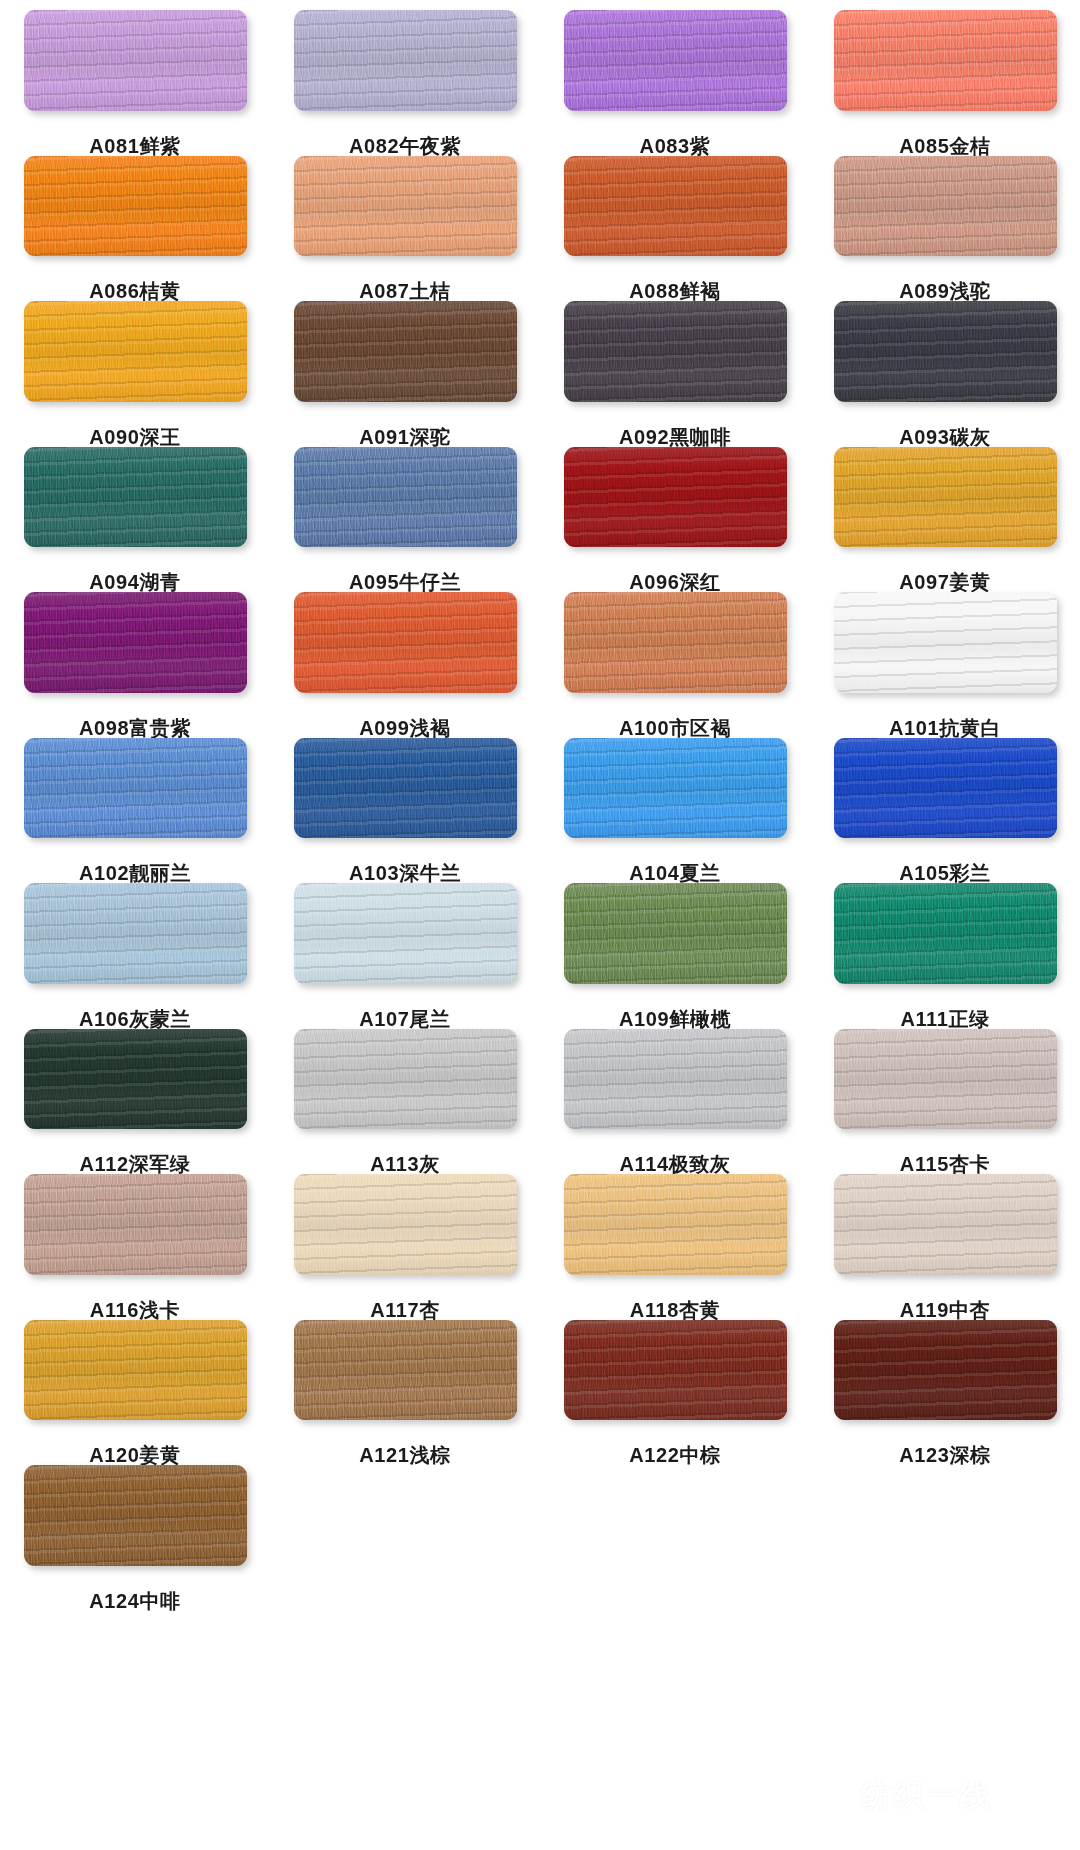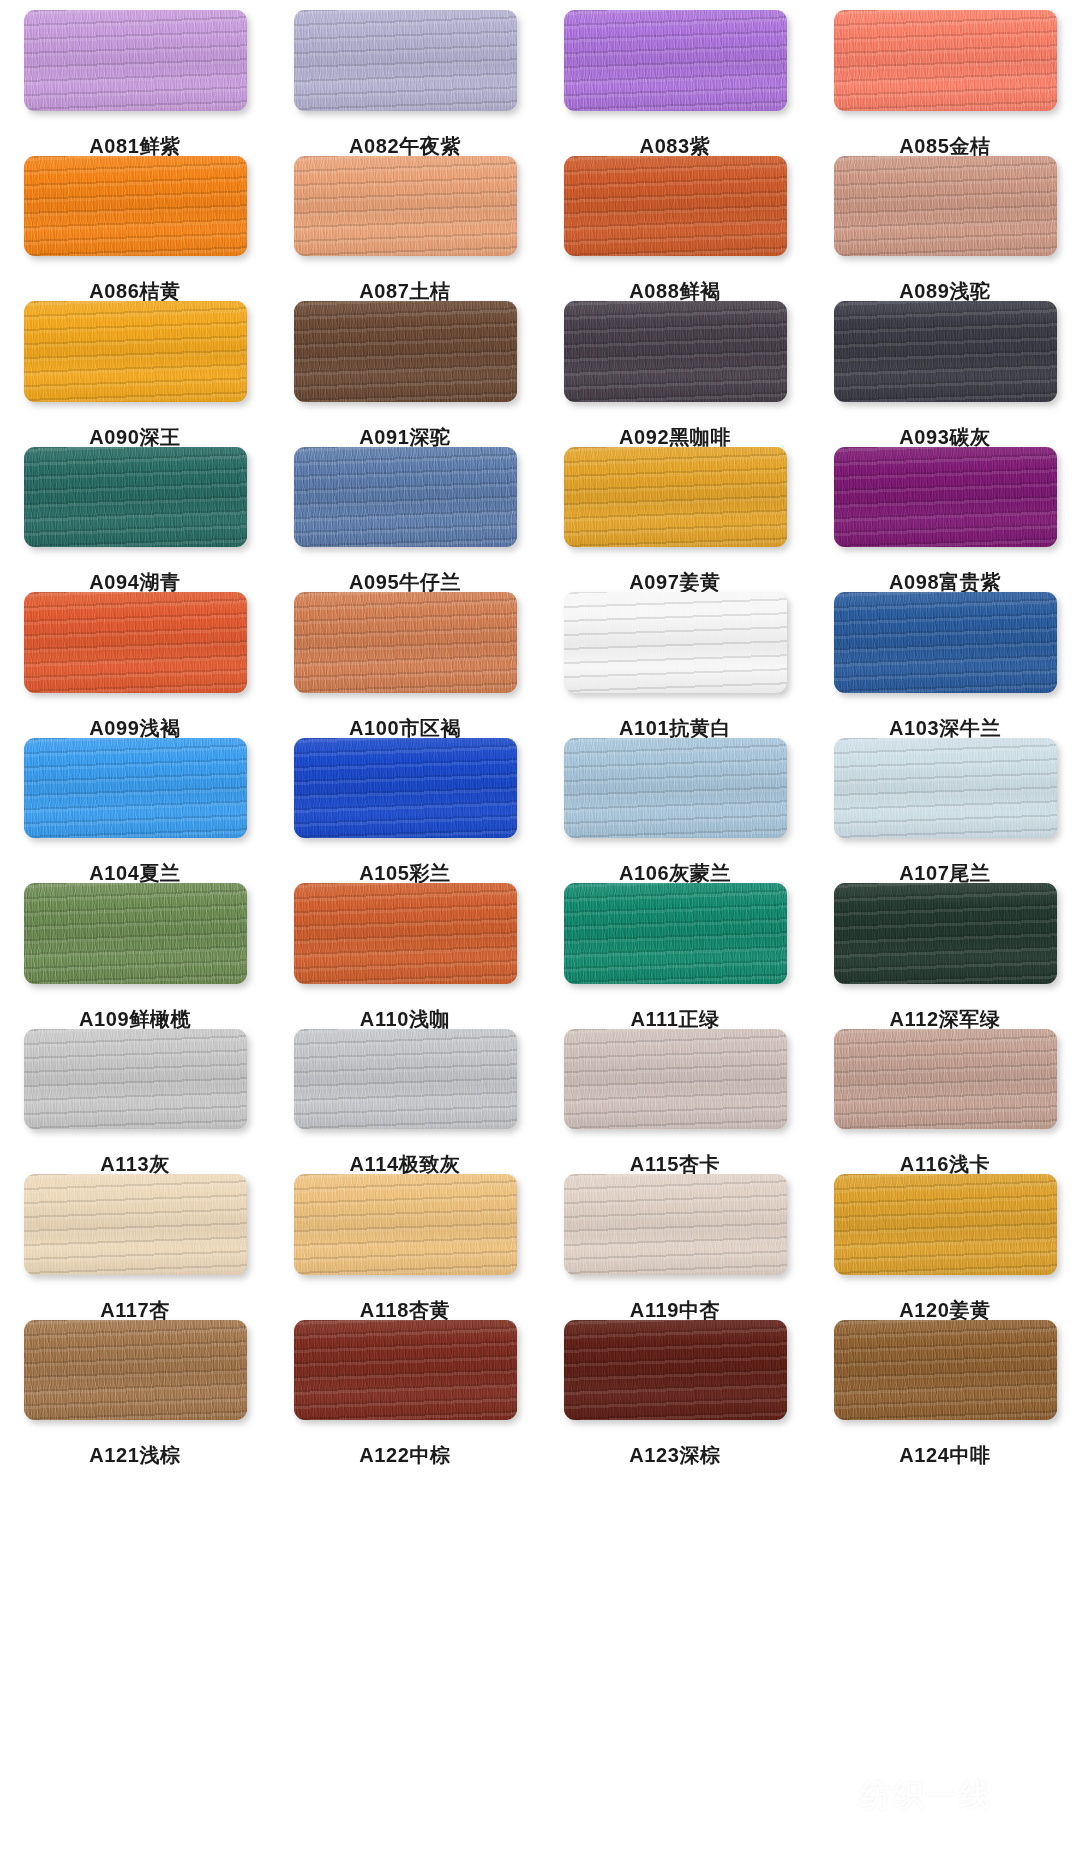--- a/index.html
+++ b/index.html
@@ -279,20 +279,26 @@
       <div class="chip-label">A094湖青</div>
     </div>
     <div class="swatch-cell">
       <div class="chip-wrap">
         <div class="chip" style="background-color: rgb(94, 122, 168); filter: saturate(1.03);"></div>
       </div>
       <div class="chip-label">A095牛仔兰</div>
     </div>
     <div class="swatch-cell">
       <div class="chip-wrap">
+        <div class="chip" style="background-color: rgb(159, 20, 23); filter: saturate(0.97);"></div>
+      </div>
+      <div class="chip-label">A096深红</div>
+    </div>
+    <div class="swatch-cell">
+      <div class="chip-wrap">
         <div class="chip" style="background-color: rgb(226, 163, 42); filter: saturate(0.985);"></div>
       </div>
       <div class="chip-label">A097姜黄</div>
     </div>
     <div class="swatch-cell">
       <div class="chip-wrap">
         <div class="chip" style="background-color: rgb(123, 27, 114); filter: saturate(1);"></div>
       </div>
       <div class="chip-label">A098富贵紫</div>
     </div>
@@ -309,20 +315,26 @@
       <div class="chip-label">A100市区褐</div>
     </div>
     <div class="swatch-cell">
       <div class="chip-wrap">
         <div class="chip" style="background-color: rgb(247, 247, 247); filter: saturate(0.97);"></div>
       </div>
       <div class="chip-label">A101抗黄白</div>
     </div>
     <div class="swatch-cell">
       <div class="chip-wrap">
+        <div class="chip" style="background-color: rgb(91, 140, 211); filter: saturate(0.985);"></div>
+      </div>
+      <div class="chip-label">A102靓丽兰</div>
+    </div>
+    <div class="swatch-cell">
+      <div class="chip-wrap">
         <div class="chip" style="background-color: rgb(43, 91, 154); filter: saturate(1);"></div>
       </div>
       <div class="chip-label">A103深牛兰</div>
     </div>
     <div class="swatch-cell">
       <div class="chip-wrap">
         <div class="chip" style="background-color: rgb(61, 156, 235); filter: saturate(1.015);"></div>
       </div>
       <div class="chip-label">A104夏兰</div>
     </div>
@@ -342,26 +354,20 @@
       <div class="chip-wrap">
         <div class="chip" style="background-color: rgb(206, 223, 230); filter: saturate(0.985);"></div>
       </div>
       <div class="chip-label">A107尾兰</div>
     </div>
     <div class="swatch-cell">
       <div class="chip-wrap">
         <div class="chip" style="background-color: rgb(109, 138, 85); filter: saturate(1.015);"></div>
       </div>
       <div class="chip-label">A109鲜橄榄</div>
-    </div>
-    <div class="swatch-cell">
-      <div class="chip-wrap">
-        <div class="chip" style="background-color: rgb(203, 96, 51); filter: saturate(1.03);"></div>
-      </div>
-      <div class="chip-label">A110浅咖</div>
     </div>
     <div class="swatch-cell">
       <div class="chip-wrap">
         <div class="chip" style="background-color: rgb(18, 136, 108); filter: saturate(0.97);"></div>
       </div>
       <div class="chip-label">A111正绿</div>
     </div>
     <div class="swatch-cell">
       <div class="chip-wrap">
         <div class="chip" style="background-color: rgb(36, 56, 47); filter: saturate(0.985);"></div>

